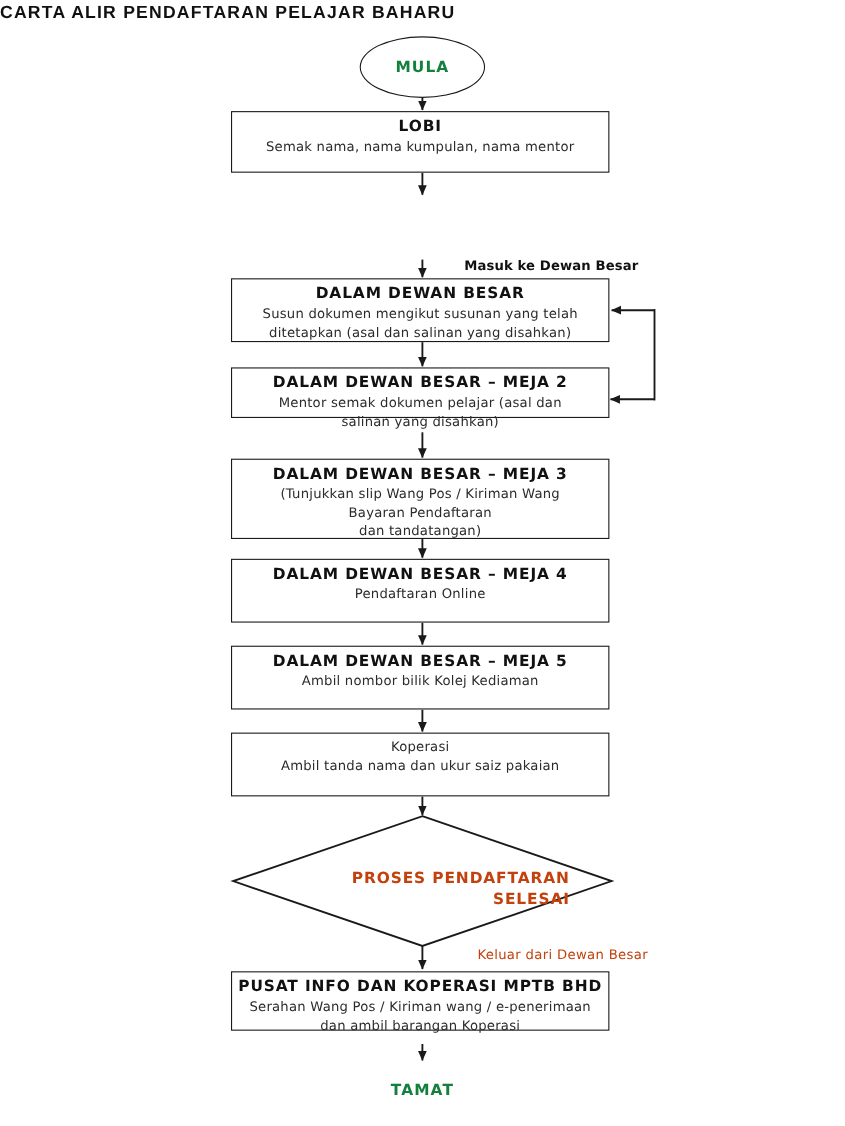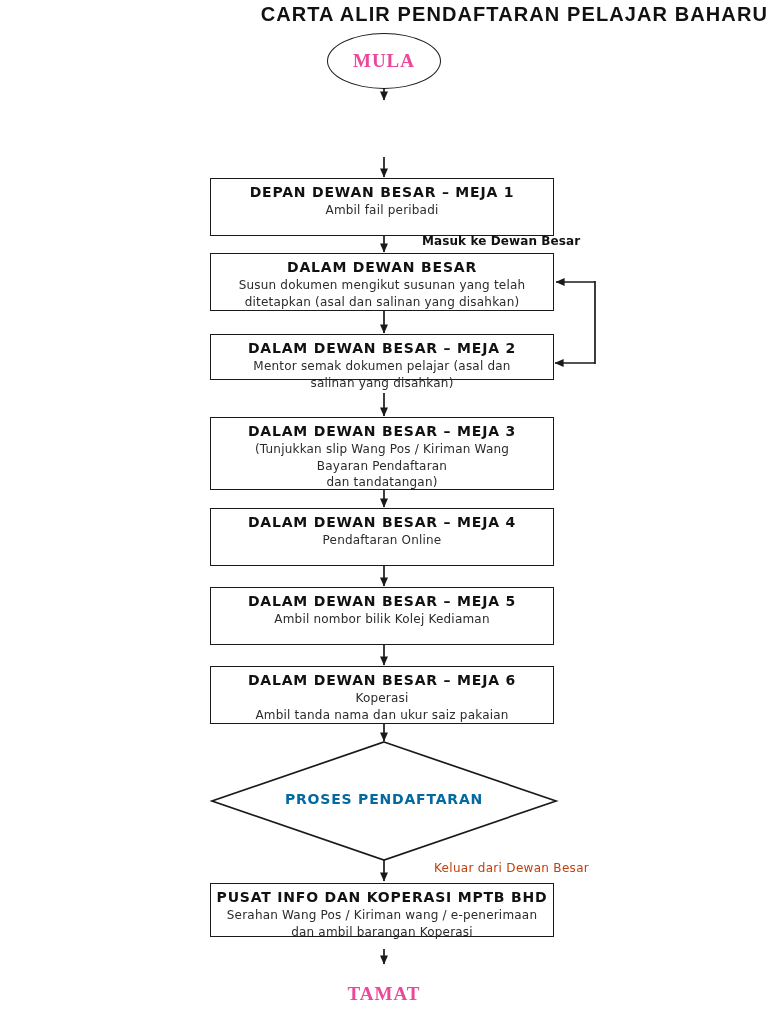--- a/index.html
+++ b/index.html
@@ -1,55 +1,55 @@
 <!DOCTYPE html>
 <html><head>
 <meta charset="utf-8">
 <style>
   html,body { margin:0; padding:0; background:#ffffff; }
   .page {
     position:relative; width:768px; height:1024px; background:#ffffff;
     font-family:"DejaVu Sans", sans-serif; color:#1a1a1a; overflow:hidden;
   }
   .page-title {
-    position:absolute; top:3px; left:0; width:768px; text-align:right;
+    position:absolute; top:3px; left:0; width:768px; text-align:left;
     font-family:"Liberation Sans", sans-serif; font-weight:bold;
-    font-size:20px; letter-spacing:1.1px; color:#111;
+    font-size:16px; letter-spacing:1.1px; color:#111;
   }
   .lines { position:absolute; top:0; left:0; pointer-events:none; }
   .terminator {
     position:absolute; left:327px; top:33px; width:114px; height:56px;
     border:1.7px solid #1a1a1a; border-radius:50%; background:#fff;
     display:flex; align-items:center; justify-content:center;
     box-sizing:border-box;
   }
   .terminator-label, .end-label {
-    font-weight:bold; font-size:19px; letter-spacing:1px; color:#ec4899;font-family:Liberation Serif, serif;
+    font-weight:bold; font-size:14px; letter-spacing:1px; color:#15803d;
   }
   .end-label {
     position:absolute; top:983px; left:0; width:768px; text-align:center;
   }
   .box {
     position:absolute; left:210px; width:344px; box-sizing:border-box;
     border:1.7px solid #1a1a1a; background:#fff; text-align:center;
     padding-top:4px;
   }
   .box-title {
     font-weight:bold; font-size:14px; line-height:19px;
     letter-spacing:0.8px; color:#111; white-space:nowrap;
   }
   .box-line {
     font-size:12px; line-height:16.5px; letter-spacing:0.2px; color:#2b2b2b;
     white-space:nowrap;
   }
   .it { }
   .decision-text {
-    position:absolute; left:250px; top:790px; width:268px; text-align:center;
+    position:absolute; left:250px; top:790px; width:268px; text-align:right;
     font-weight:bold; font-size:14px; line-height:18.5px;
-    letter-spacing:0.8px; color:#0369a1;
+    letter-spacing:0.8px; color:#c2410c;
   }
   .edge-label { position:absolute; white-space:nowrap; }
   .edge-label.enter {
     left:422px; top:234px; font-weight:bold; font-size:12px;
     letter-spacing:0.1px; color:#111;
   }
   .edge-label.exit {
     left:434px; top:861px; font-size:12px; letter-spacing:0.3px; color:#c2410c;
   }
 </style>
@@ -82,25 +82,25 @@
       <line x1="595" y1="281" x2="595" y2="364"></line>
       <line x1="595" y1="363" x2="555" y2="363" marker-end="url(#arrow)"></line>
     </g>
     <polygon points="384,742 556,801 384,860 212,801" fill="#ffffff" stroke="#1a1a1a" stroke-width="1.7"></polygon>
   </svg>
 
   <div class="terminator">
     <span class="terminator-label">MULA</span>
   </div>
 
+  <div class="box" style="top:101px;height:56px">
+    <div class="box-title">LOBI</div>
+    <div class="box-line">Semak nama, nama kumpulan, nama mentor</div>
+  </div>
 
-  <div class="box" style="top:178px;height:58px">
-    <div class="box-title">DEPAN DEWAN BESAR – MEJA 1</div>
-    <div class="box-line">Ambil fail peribadi</div>
-  </div>
 
   <div class="edge-label enter">Masuk ke Dewan Besar</div>
 
   <div class="box" style="top:253px;height:58px">
     <div class="box-title">DALAM DEWAN BESAR</div>
     <div class="box-line">Susun dokumen mengikut susunan yang telah</div>
     <div class="box-line">ditetapkan (asal dan salinan yang disahkan)</div>
   </div>
 
   <div class="box" style="top:334px;height:46px">
@@ -120,27 +120,27 @@
     <div class="box-title">DALAM DEWAN BESAR – MEJA 4</div>
     <div class="box-line"><span>Pendaftaran </span><span class="it">Online</span></div>
   </div>
 
   <div class="box" style="top:587px;height:58px">
     <div class="box-title">DALAM DEWAN BESAR – MEJA 5</div>
     <div class="box-line">Ambil nombor bilik Kolej Kediaman</div>
   </div>
 
   <div class="box" style="top:666px;height:58px">
-    <div class="box-title">DALAM DEWAN BESAR – MEJA 6</div>
     <div class="box-line">Koperasi</div>
     <div class="box-line">Ambil tanda nama dan ukur saiz pakaian</div>
   </div>
 
   <div class="decision-text">
     <div>PROSES PENDAFTARAN</div>
+    <div>SELESAI</div>
   </div>
 
   <div class="edge-label exit">Keluar dari Dewan Besar</div>
 
   <div class="box" style="top:883px;height:54px">
     <div class="box-title">PUSAT INFO DAN KOPERASI MPTB BHD</div>
     <div class="box-line">Serahan Wang Pos / Kiriman wang / e-penerimaan</div>
     <div class="box-line">dan ambil barangan Koperasi</div>
   </div>
 

